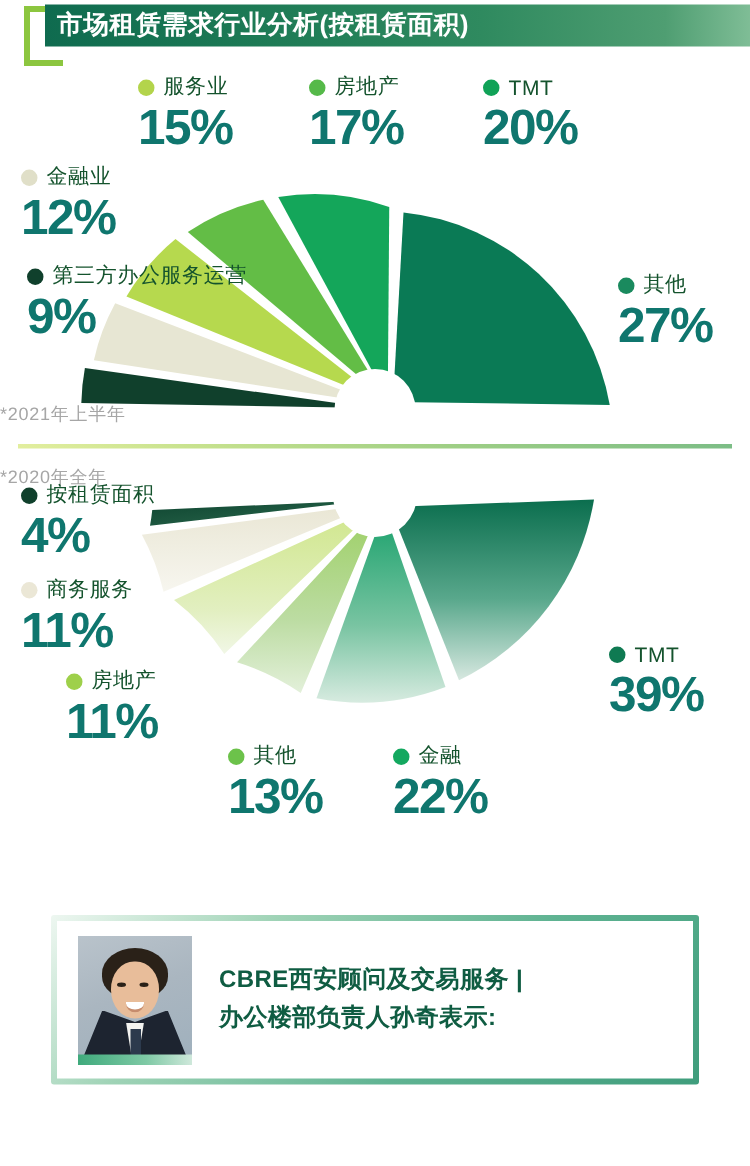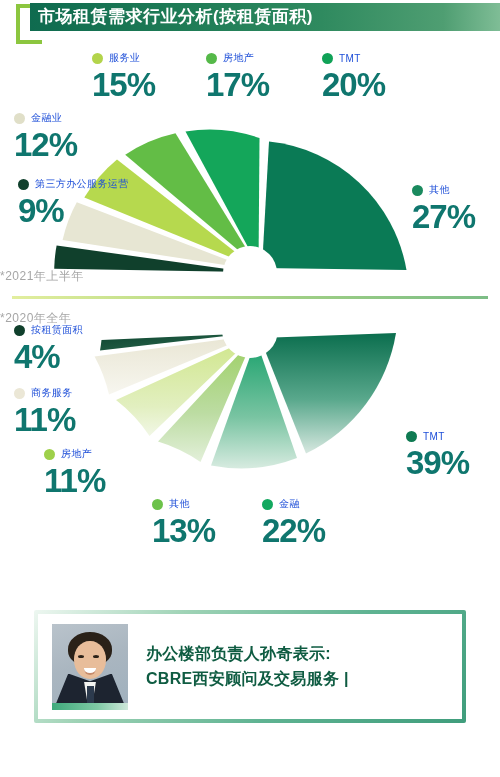--- a/index.html
+++ b/index.html
@@ -58,22 +58,22 @@
     gap: 6px;
     height: 16px;
   }
   .dot {
     width: 11px; height: 11px;
     border-radius: 50%;
     flex: 0 0 auto;
     display: inline-block;
   }
   .lbl-name {
-    font-size: 10px;
-    color: #1d4ed8;
+    font-size: 14px;
+    color: #14532d;
     letter-spacing: 0.4px;
   }
   .lbl-val {
     font-size: 33px;
     font-weight: bold;
     color: #0f766e;
     line-height: 1.0;
     letter-spacing: -1px;
     margin-top: 2px;
   }
@@ -384,17 +384,17 @@
       <div class="face"></div>
       <div class="eye-l"></div>
       <div class="eye-r"></div>
       <div class="mouth"></div>
       <div class="suit"></div>
       <div class="shirt"></div>
       <div class="tie"></div>
       <div class="greenband"></div>
     </div>
     <div class="quote-text">
+      <div>CBRE西安顾问及交易服务 |</div>
       <div>办公楼部负责人孙奇表示:</div>
-      <div>CBRE西安顾问及交易服务 |</div>
     </div>
   </div>
 </div>
 
 </body></html>

